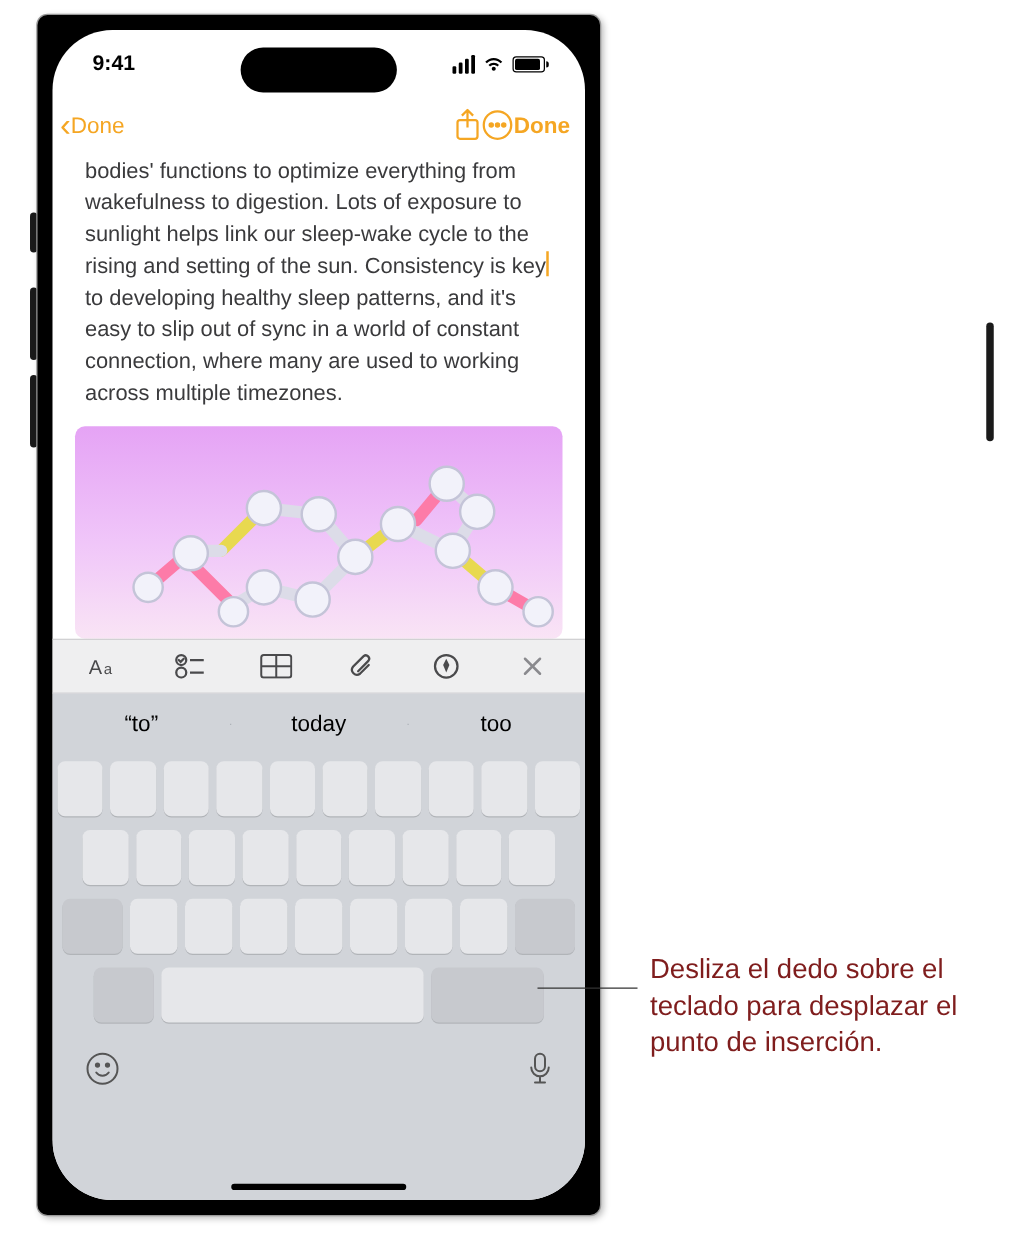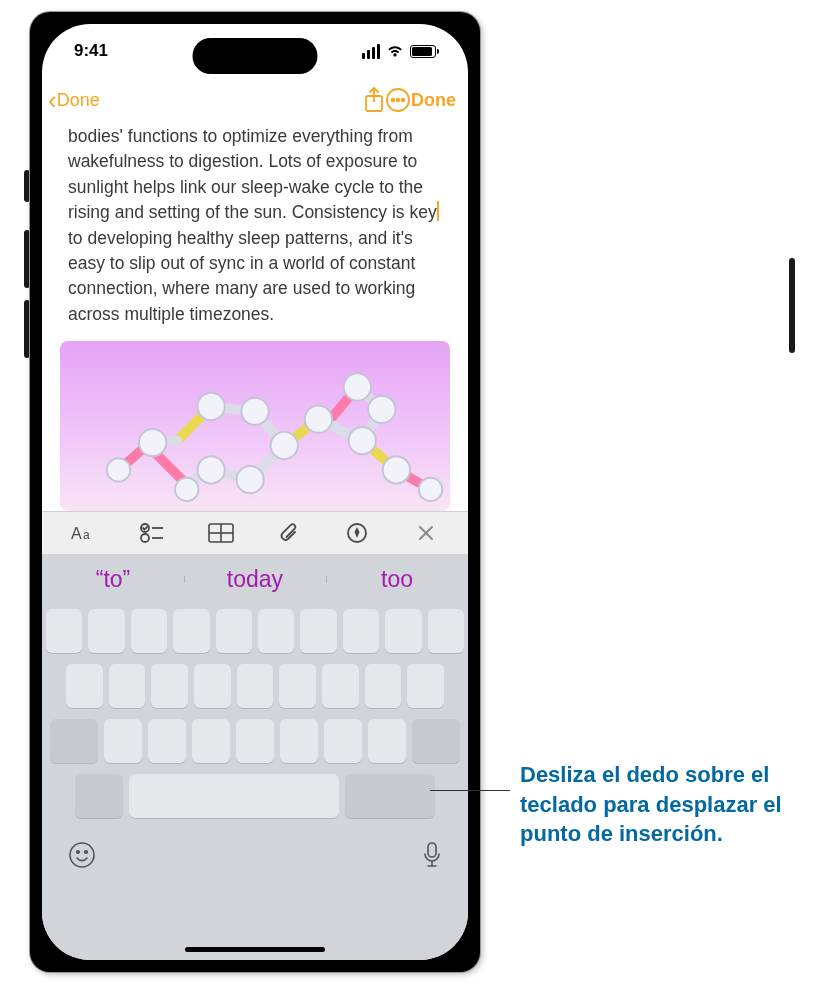--- a/index.html
+++ b/index.html
@@ -4,21 +4,21 @@
   <style>
     * { box-sizing: border-box; margin: 0; padding: 0; }
     body { font-family: -apple-system, BlinkMacSystemFont, "Segoe UI", Helvetica, Arial, sans-serif; background: #fff; width: 819px; height: 1008px; position: relative; }
 
     .phone-frame {
       position: absolute;
       left: 30px;
       top: 12px;
       width: 450px;
       height: 960px;
-      border-radius: 20px;
+      border-radius: 8px;
       background: #000;
       padding: 12px;
       box-shadow: 0 0 0 1px #999, 2px 2px 6px rgba(0,0,0,0.3);
     }
     .phone-screen {
       width: 100%;
       height: 100%;
       background: #fff;
       border-radius: 48px;
       overflow: hidden;
@@ -126,22 +126,22 @@
       flex-direction: column;
     }
     .suggest-row {
       height: 48px;
       display: flex;
       align-items: center;
     }
     .suggest-item {
       flex: 1;
       text-align: center;
-      font-size: 23px;
-      color: #a21caf;
+      font-size: 18px;
+      color: #000000;
       position: relative;
     }
     .suggest-item + .suggest-item::before {
       content: '';
       position: absolute;
       left: 0; top: 10px; bottom: 10px;
       width: 1px;
       background: #aeb2b9;
     }
     .kbd-rows { padding: 6px 4px 0 4px; }
@@ -186,22 +186,21 @@
       height: 1px;
       background: #333;
     }
     .callout-text {
       position: absolute;
       left: 520px;
       top: 760px;
       width: 280px;
       font-size: 22px;
       line-height: 1.35;
-      color: #0369a1;
-      font-weight: bold;
+      color: #7f1d1d;
     }
   </style>
 </head>
 <body>
 
 <div class="side-btn side-left-1"></div>
 <div class="side-btn side-left-2"></div>
 <div class="side-btn side-left-3"></div>
 <div class="side-btn side-right"></div>
 

